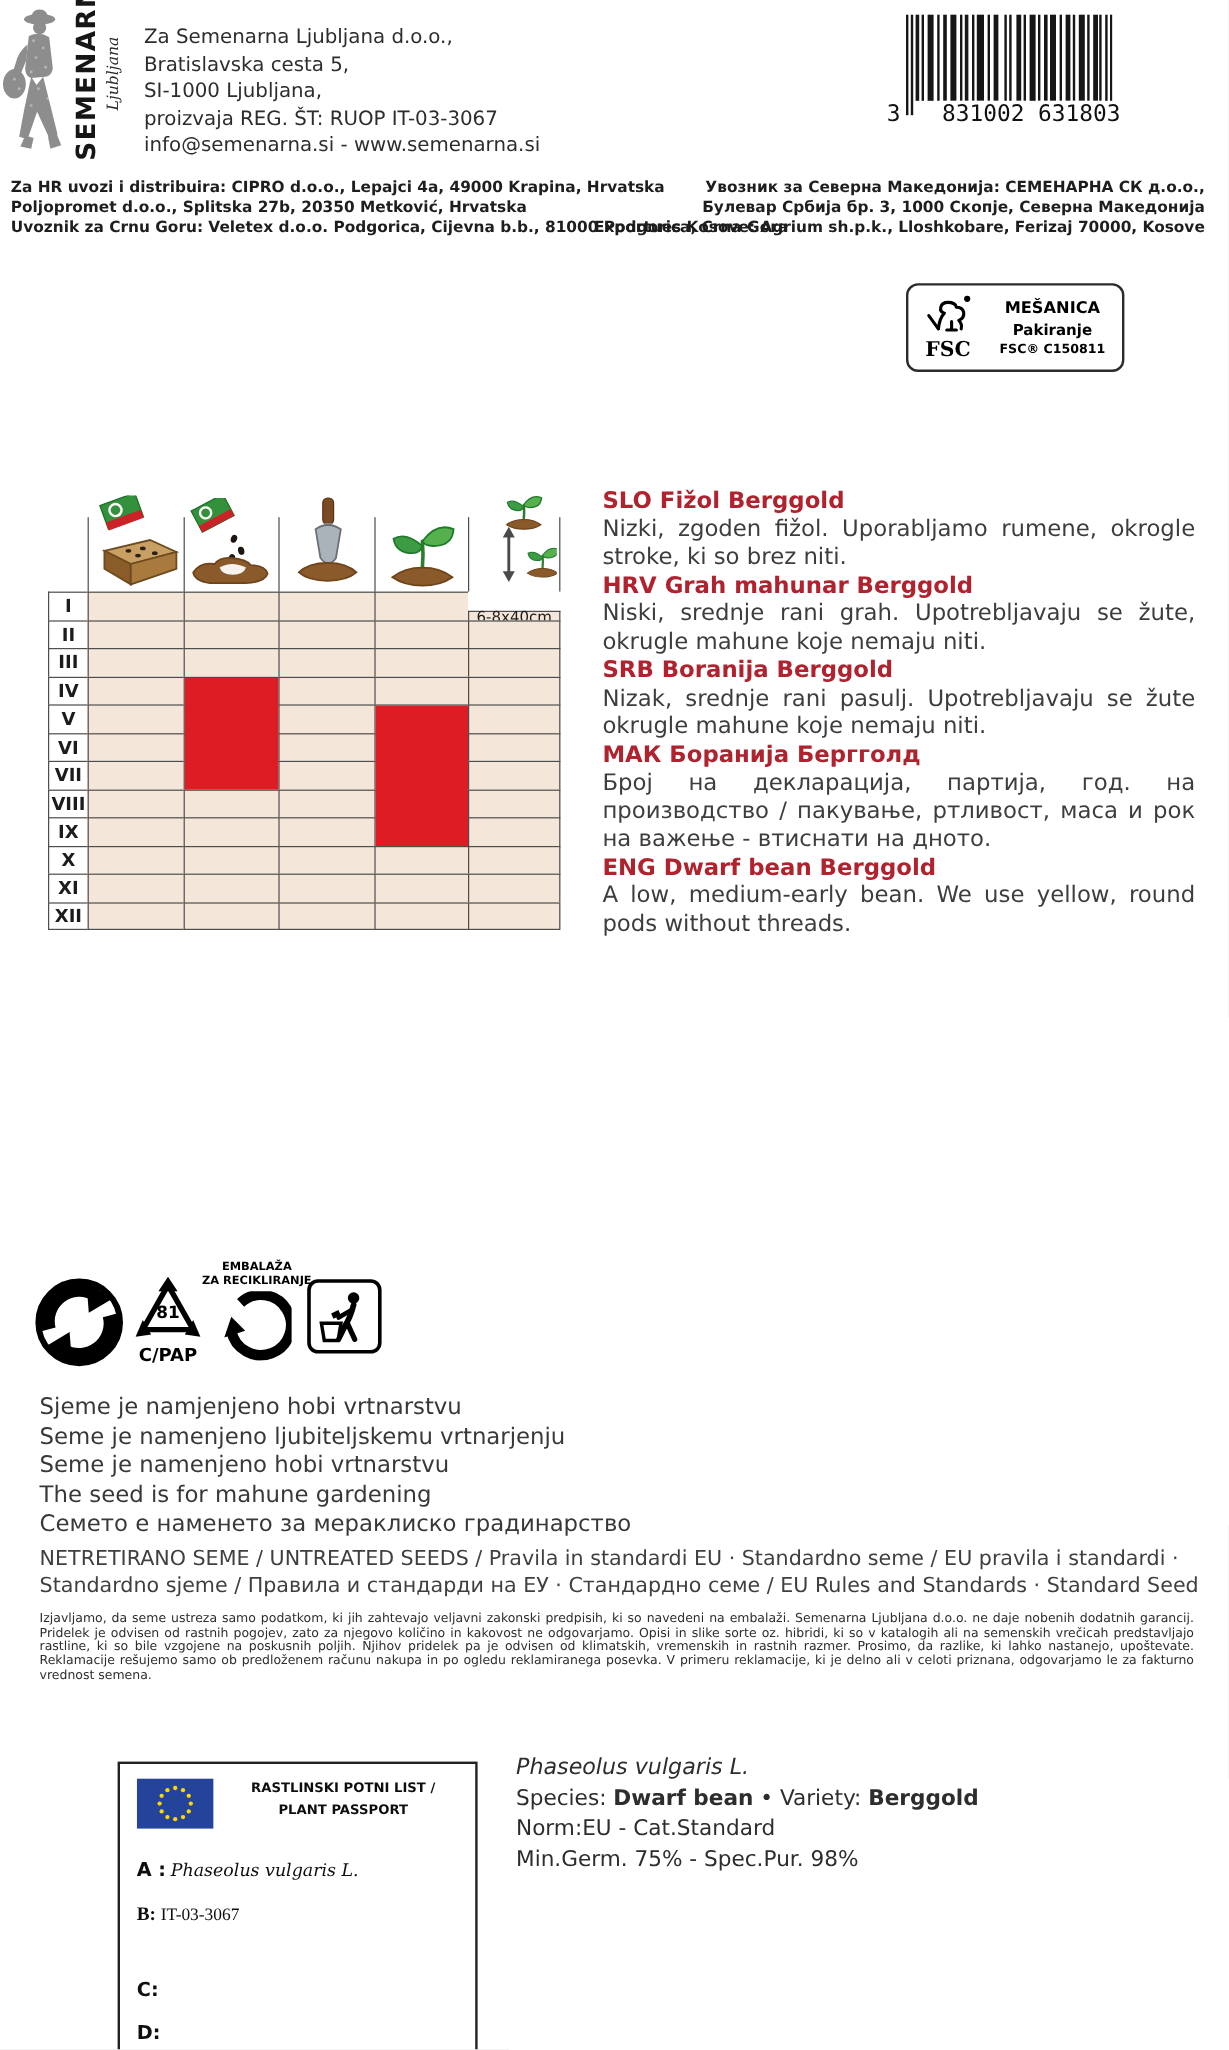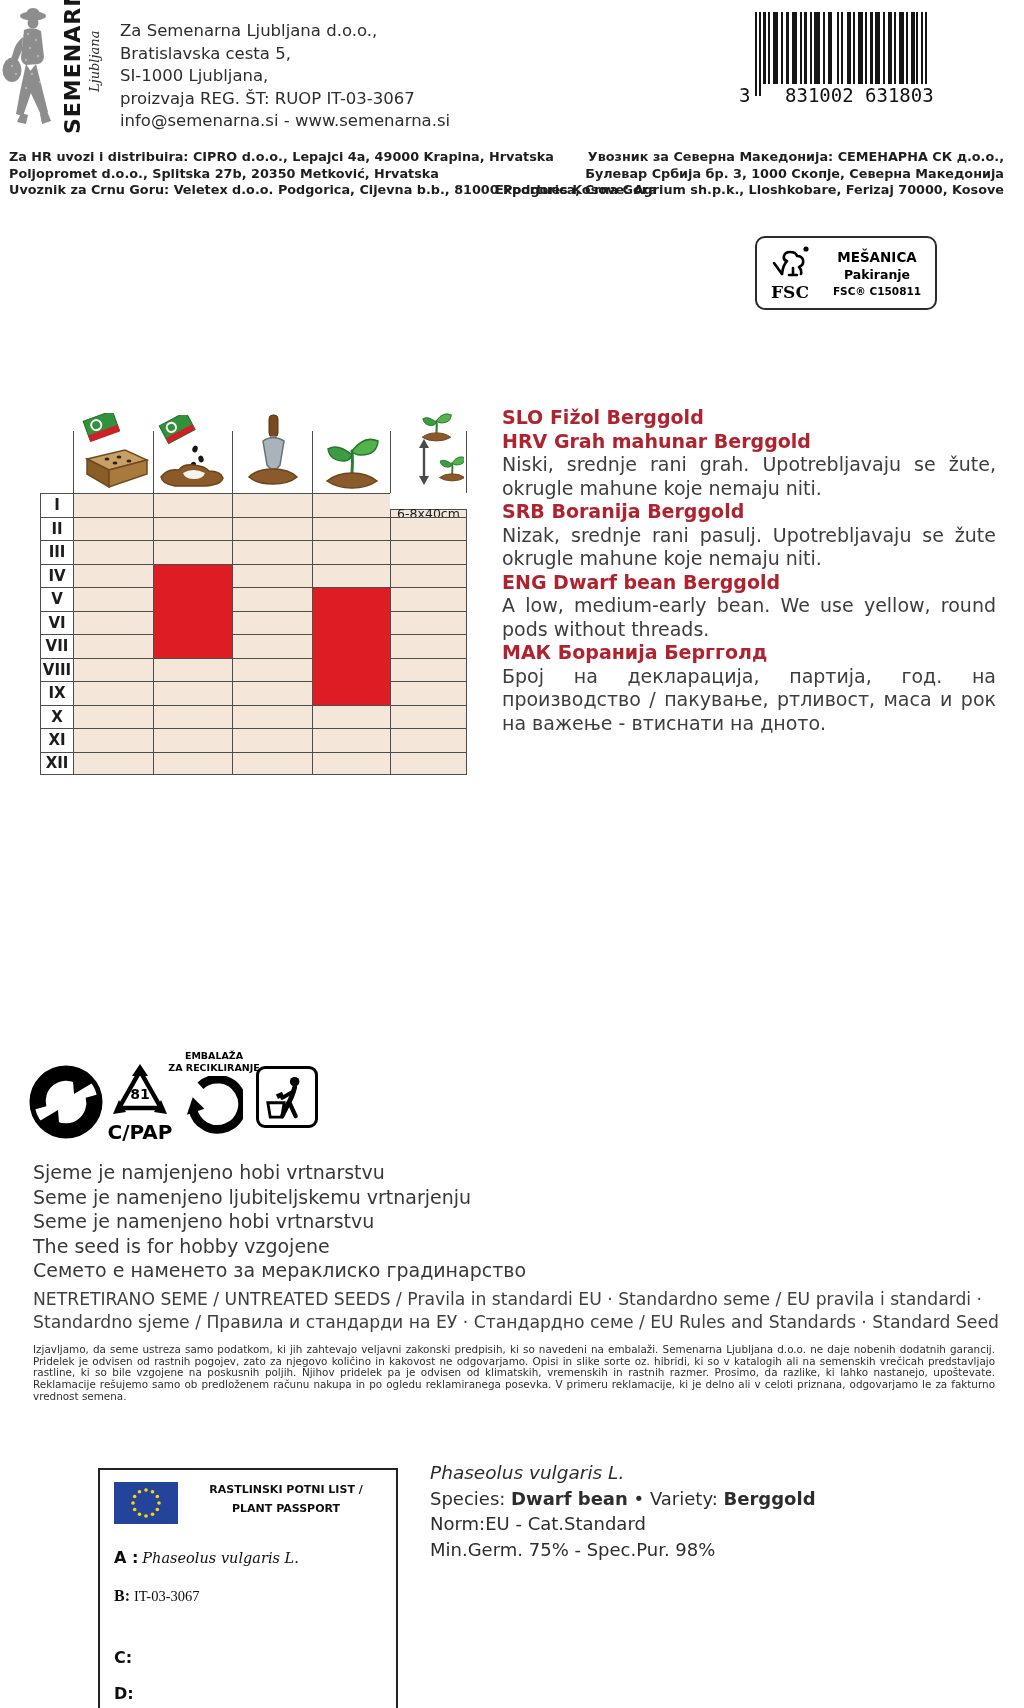--- a/index.html
+++ b/index.html
@@ -61,21 +61,21 @@
   .desc-h{font-size:19px;font-weight:bold;color:#b0232e;line-height:23.5px;}
   .desc-b{font-size:19px;color:#3d3d3d;line-height:23.5px;text-align:justify;}
 
   
   .recycle-row{position:absolute;left:0;top:1040px;width:340px;height:120px;}
   .greendot{position:absolute;left:28px;top:24px;}
   .mobius{position:absolute;left:103px;top:24px;width:74px;text-align:center;}
   .mobius-wrap{position:relative;height:54px;}
   .mobius-num{position:absolute;left:0;top:22px;width:100%;text-align:center;font-size:14px;
               font-weight:bold;color:#000;}
-  .mobius-code{font-size:20px;font-weight:bold;color:#000;margin-top:2px;}
+  .mobius-code{font-size:15px;font-weight:bold;color:#000;margin-top:2px;}
   .embalaza{position:absolute;left:166px;top:10px;width:96px;text-align:center;}
   .embalaza-label{font-size:9.5px;font-weight:bold;color:#000;line-height:11.5px;}
   .tidyman{position:absolute;left:256px;top:26px;width:56px;height:56px;border:3px solid #000;
            border-radius:9px;display:flex;align-items:center;justify-content:center;}
 
   
   .purpose{position:absolute;left:33px;top:1160px;font-size:19px;line-height:24.5px;color:#383838;}
   .standards{position:absolute;left:33px;top:1288px;width:976px;font-size:17.2px;line-height:23px;
              color:#3f3f3f;}
   .disclaimer{position:absolute;left:33px;top:1344px;width:962px;font-size:10.4px;line-height:11.7px;
@@ -366,36 +366,37 @@
       <div class="cal-cell bottom" style="grid-area: 13 / 4;"></div>
       <div class="cal-cell bottom" style="grid-area: 13 / 5;"></div>
       <div class="cal-cell last bottom" style="grid-area: 13 / 6;"></div>
       <div class="cal-bar" style="grid-area: 5 / 3 / 9; background: rgb(222, 28, 35);"></div>
       <div class="cal-bar" style="grid-area: 6 / 5 / 11; background: rgb(222, 28, 35);"></div>
     </div>
 
   <div class="descs">
     <div>
       <div class="desc-h"><span>SLO</span> <span>Fižol Berggold</span></div>
+      <div class="desc-b">Nizki, zgoden fižol. Uporabljamo rumene, okrogle stroke, ki so brez niti.</div>
     </div>
     <div>
       <div class="desc-h"><span>HRV</span> <span>Grah mahunar Berggold</span></div>
       <div class="desc-b">Niski, srednje rani grah. Upotrebljavaju se žute, okrugle mahune koje nemaju niti.</div>
     </div>
     <div>
       <div class="desc-h"><span>SRB</span> <span>Boranija Berggold</span></div>
       <div class="desc-b">Nizak, srednje rani pasulj. Upotrebljavaju se žute okrugle mahune koje nemaju niti.</div>
     </div>
     <div>
+      <div class="desc-h"><span>МАК</span> <span>Боранија Бергголд</span></div>
+      <div class="desc-b">Број на декларација, партија, год. на производство / пакување, ртливост, маса и рок на важење - втиснати на дното.</div>
+    </div>
+    <div>
       <div class="desc-h"><span>ENG</span> <span>Dwarf bean Berggold</span></div>
       <div class="desc-b">A low, medium-early bean. We use yellow, round pods without threads.</div>
-    </div>
-    <div>
-      <div class="desc-h"><span>МАК</span> <span>Боранија Бергголд</span></div>
-      <div class="desc-b">Број на декларација, партија, год. на производство / пакување, ртливост, маса и рок на важење - втиснати на дното.</div>
     </div>
   </div>
 
   <div class="recycle-row">
     <div class="greendot">
       <svg width="76" height="76" viewBox="0 0 76 76">
         <circle cx="38" cy="38" r="34" fill="none" stroke="#000" stroke-width="5"></circle>
         <path d="M12,44 A27,27 0 0 1 52,14" fill="none" stroke="#000" stroke-width="13"></path>
         <polygon points="44,4 66,18 46,30" fill="#000"></polygon>
         <path d="M64,32 A27,27 0 0 1 24,62" fill="none" stroke="#000" stroke-width="13"></path>
@@ -433,21 +434,21 @@
         <path d="M27,31 L33,44 M25,32 L19,44" fill="none" stroke="#000" stroke-width="4.5" stroke-linecap="round"></path>
         <path d="M4,30 h17 l-2.5,15 h-12 z" fill="none" stroke="#000" stroke-width="3"></path>
       </svg>
     </div>
   </div>
 
   <div class="purpose">
     <div>Sjeme je namjenjeno hobi vrtnarstvu</div>
     <div>Seme je namenjeno ljubiteljskemu vrtnarjenju</div>
     <div>Seme je namenjeno hobi vrtnarstvu</div>
-    <div>The seed is for hobby vzgojene</div>
+    <div>The seed is for mahune gardening</div>
     <div>Семето е наменето за мераклиско градинарство</div>
   </div>
 
   <div class="standards">NETRETIRANO SEME / UNTREATED SEEDS / Pravila in standardi EU · Standardno seme / EU pravila i standardi · Standardno sjeme / Правила и стандарди на ЕУ · Стандардно семе / EU Rules and Standards · Standard Seed</div>
   <div class="disclaimer">Izjavljamo, da seme ustreza samo podatkom, ki jih zahtevajo veljavni zakonski predpisih, ki so navedeni na embalaži. Semenarna Ljubljana d.o.o. ne daje nobenih dodatnih garancij. Pridelek je odvisen od rastnih pogojev, zato za njegovo količino in kakovost ne odgovarjamo. Opisi in slike sorte oz. hibridi, ki so v katalogih ali na semenskih vrečicah predstavljajo rastline, ki so bile vzgojene na poskusnih poljih. Njihov pridelek pa je odvisen od klimatskih, vremenskih in rastnih razmer. Prosimo, da razlike, ki lahko nastanejo, upoštevate. Reklamacije rešujemo samo ob predloženem računu nakupa in po ogledu reklamiranega posevka. V primeru reklamacije, ki je delno ali v celoti priznana, odgovarjamo le za fakturno vrednost semena.</div>
 
   <div class="passport">
     <div class="pp-flag">
       <svg width="64" height="42" viewBox="0 0 64 42">
         <rect width="64" height="42" fill="#24449c"></rect>

